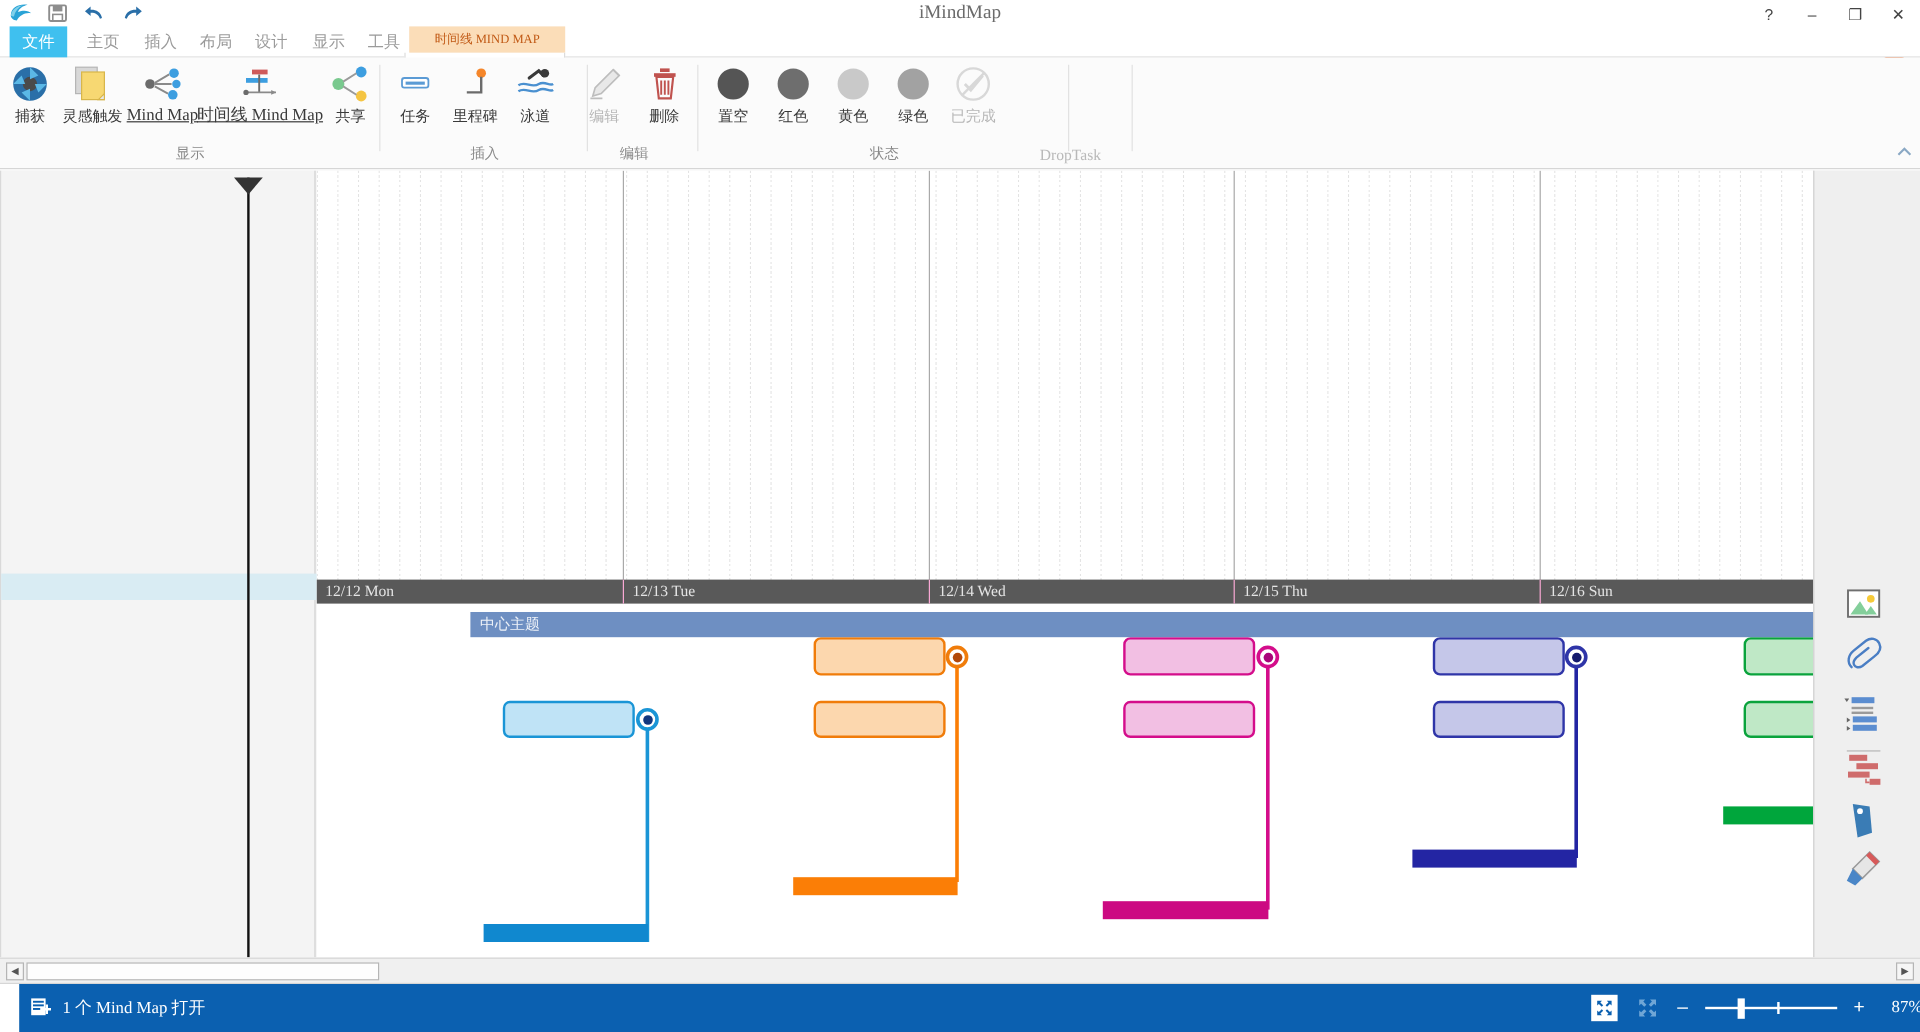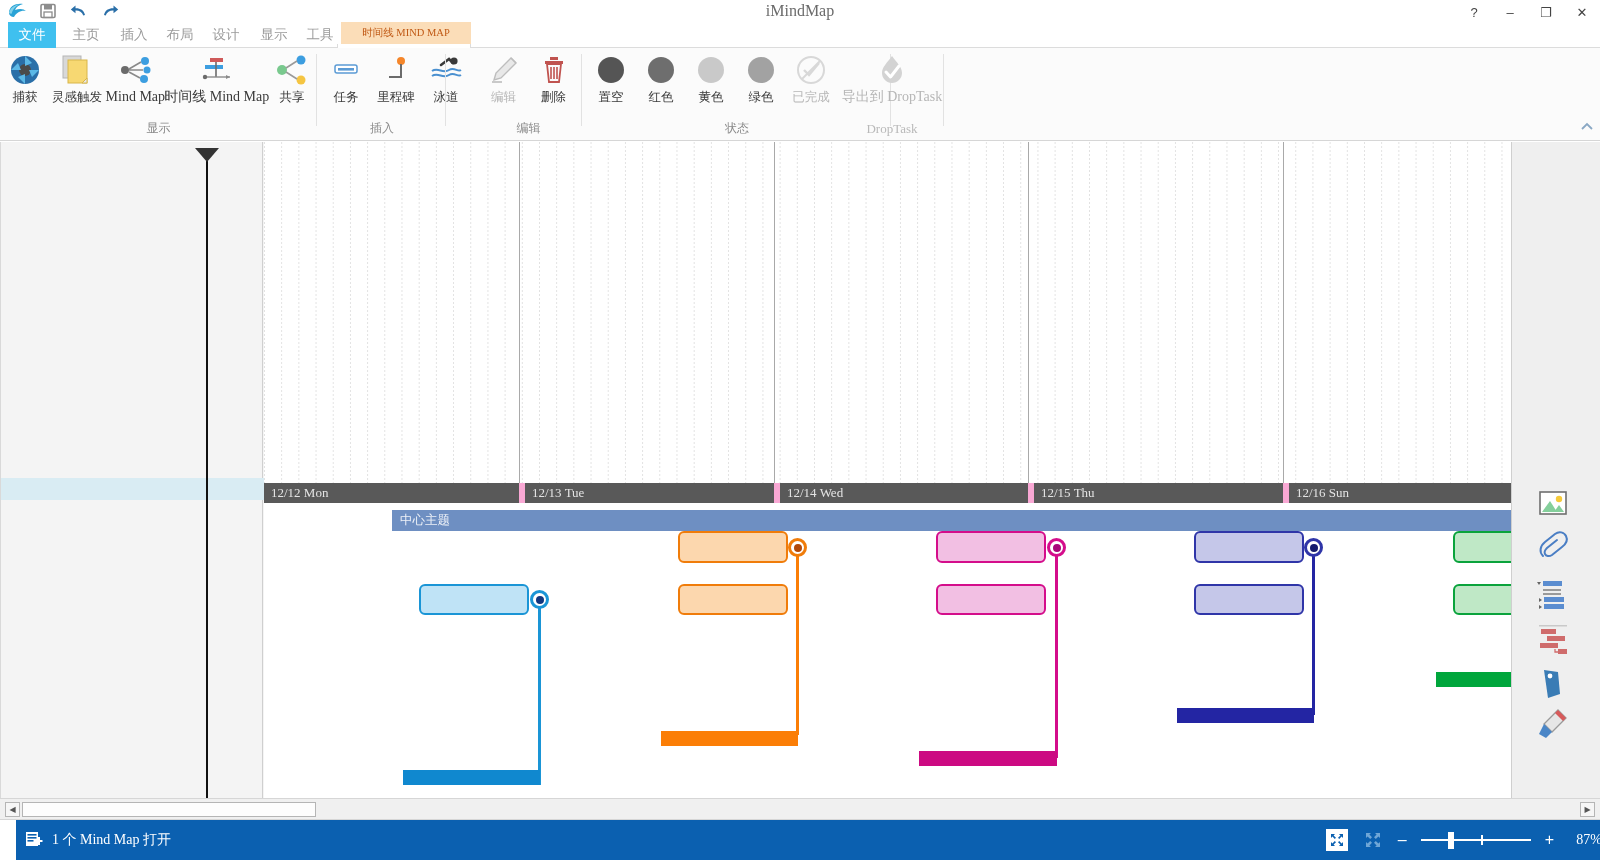--- a/index.html
+++ b/index.html
@@ -65,21 +65,21 @@
   .rgroup { position:absolute; top:0; height:93px; }
   .rgroup .sep { position:absolute; right:0; top:6px; width:1px; height:72px; background:#e2e2e2; }
   .ritems { position:absolute; left:0; top:2px; height:65px; display:flex; align-items:flex-start; }
   .ritem {
     width:auto; min-width:50px; padding:0 6px; height:64px; display:flex; flex-direction:column;
     align-items:center; justify-content:flex-start; cursor:pointer;
   }
   .ritem .ic { height:40px; display:flex; align-items:center; justify-content:center; }
   .ritem .lbl { font-size:12.5px; color:#3a3a3a; white-space:nowrap; line-height:14px; }
   .ritem.disabled .lbl { color:#b6b6b6; }
-  .ritem.serif .lbl { font-family:"Liberation Serif", serif; font-size:14px; }
+  .ritem.serif .lbl { font-family:"Liberation Serif", serif; font-size:14px;text-decoration:underline; }
   .gtitle {
     position:absolute; bottom:4px; left:0; width:100%; text-align:center;
     font-size:12px; color:#8a8a8a;
   }
   .gtitle.dt { color:#b9b9b9; font-family:"Liberation Serif", serif; font-size:13px; }
   #collapse-ribbon { position:absolute; right:6px; bottom:6px; width:14px; height:14px; cursor:pointer; color:#8aa8c4; }
 
   
   .sdot { width:26px; height:26px; border-radius:50%; }
 
@@ -123,21 +123,21 @@
   .daysep { position:absolute; top:0; width:1px; height:347px; background:#a9a9a9; }
 
   #datebar {
     position:absolute; left:264px; top:341px; width:1247px; height:20px;
     background:#595959;
   }
   .datecell {
     position:absolute; top:0; height:20px; color:#e4e4e4;
     font-family:"Liberation Serif", serif; font-size:13px;
     display:flex; align-items:center; padding-left:7px; white-space:nowrap;
-    border-left:6px solid #f9a8d4;
+    border-left:1px solid #f9a8d4;
   }
   .datecell.first { border-left:none;text-align:right; }
 
   #centralbar {
     position:absolute; left:392px; top:368px; width:1205px; height:21px;
     background:#6e8fc2;
     padding-left:28px;
   }
   #centralbar span {
     position:absolute; left:8px; top:2px; color:#eef2f8; font-size:12.5px;
@@ -309,21 +309,21 @@
                 <circle cx="26" cy="27" r="4.5" fill="#f5c542"></circle>
                 <path d="M11 15 L22 8 M11 19 L22 26" stroke="#9a9a9a" stroke-width="1.6" fill="none"></path>
               </svg>
             </div>
             <div class="lbl">共享</div>
           </div>
         </div>
         <div class="gtitle">显示</div>
         <div class="sep"></div>
       </div>
-      <div class="rgroup" style="left: 318px; width: 128px;">
+      <div class="rgroup" style="left: 318px; width: 172px;">
         <div class="ritems" style="width: 156px; justify-content: center;">
           <div class="ritem">
             <div class="ic">
               <svg width="34" height="34" viewBox="0 0 34 34">
                 <rect x="6" y="12" width="22" height="8" rx="2" fill="#ffffff" stroke="#5b9bd5" stroke-width="1.5"></rect>
                 <rect x="9" y="15" width="16" height="2.6" fill="#5b9bd5"></rect>
               </svg>
             </div>
             <div class="lbl">任务</div>
           </div>
@@ -412,31 +412,20 @@
                 <path d="M8 26 L26 8" stroke="#d8d8d8" stroke-width="2"></path>
               </svg>
             </div>
             <div class="lbl">已完成</div>
           </div>
         </div>
         <div class="gtitle">状态</div>
         <div class="sep"></div>
       </div>
       <div class="rgroup" style="left: 840px; width: 104px;">
-        <div class="ritems" style="width: 104px; justify-content: center;">
-          <div class="ritem disabled serif">
-            <div class="ic">
-              <svg width="34" height="34" viewBox="0 0 34 34">
-                <path d="M17 3 C22 10 27 14 27 20 C27 25.5 22.5 30 17 30 C11.5 30 7 25.5 7 20 C7 14 12 10 17 3 Z" fill="#d3d3d3"></path>
-                <path d="M11 19 L15.5 24 L24 13" fill="none" stroke="#ffffff" stroke-width="3" stroke-linecap="round" stroke-linejoin="round"></path>
-              </svg>
-            </div>
-            <div class="lbl">导出到 DropTask</div>
-          </div>
-        </div>
         <div class="gtitle dt">DropTask</div>
         <div class="sep"></div>
       </div>
     </div>
   <div id="collapse-ribbon">
     <svg width="14" height="14" viewBox="0 0 14 14">
         <path d="M2 9 L7 4 L12 9" fill="none" stroke="#8aa8c4" stroke-width="1.8"></path>
       </svg>
   </div>
 </div>

